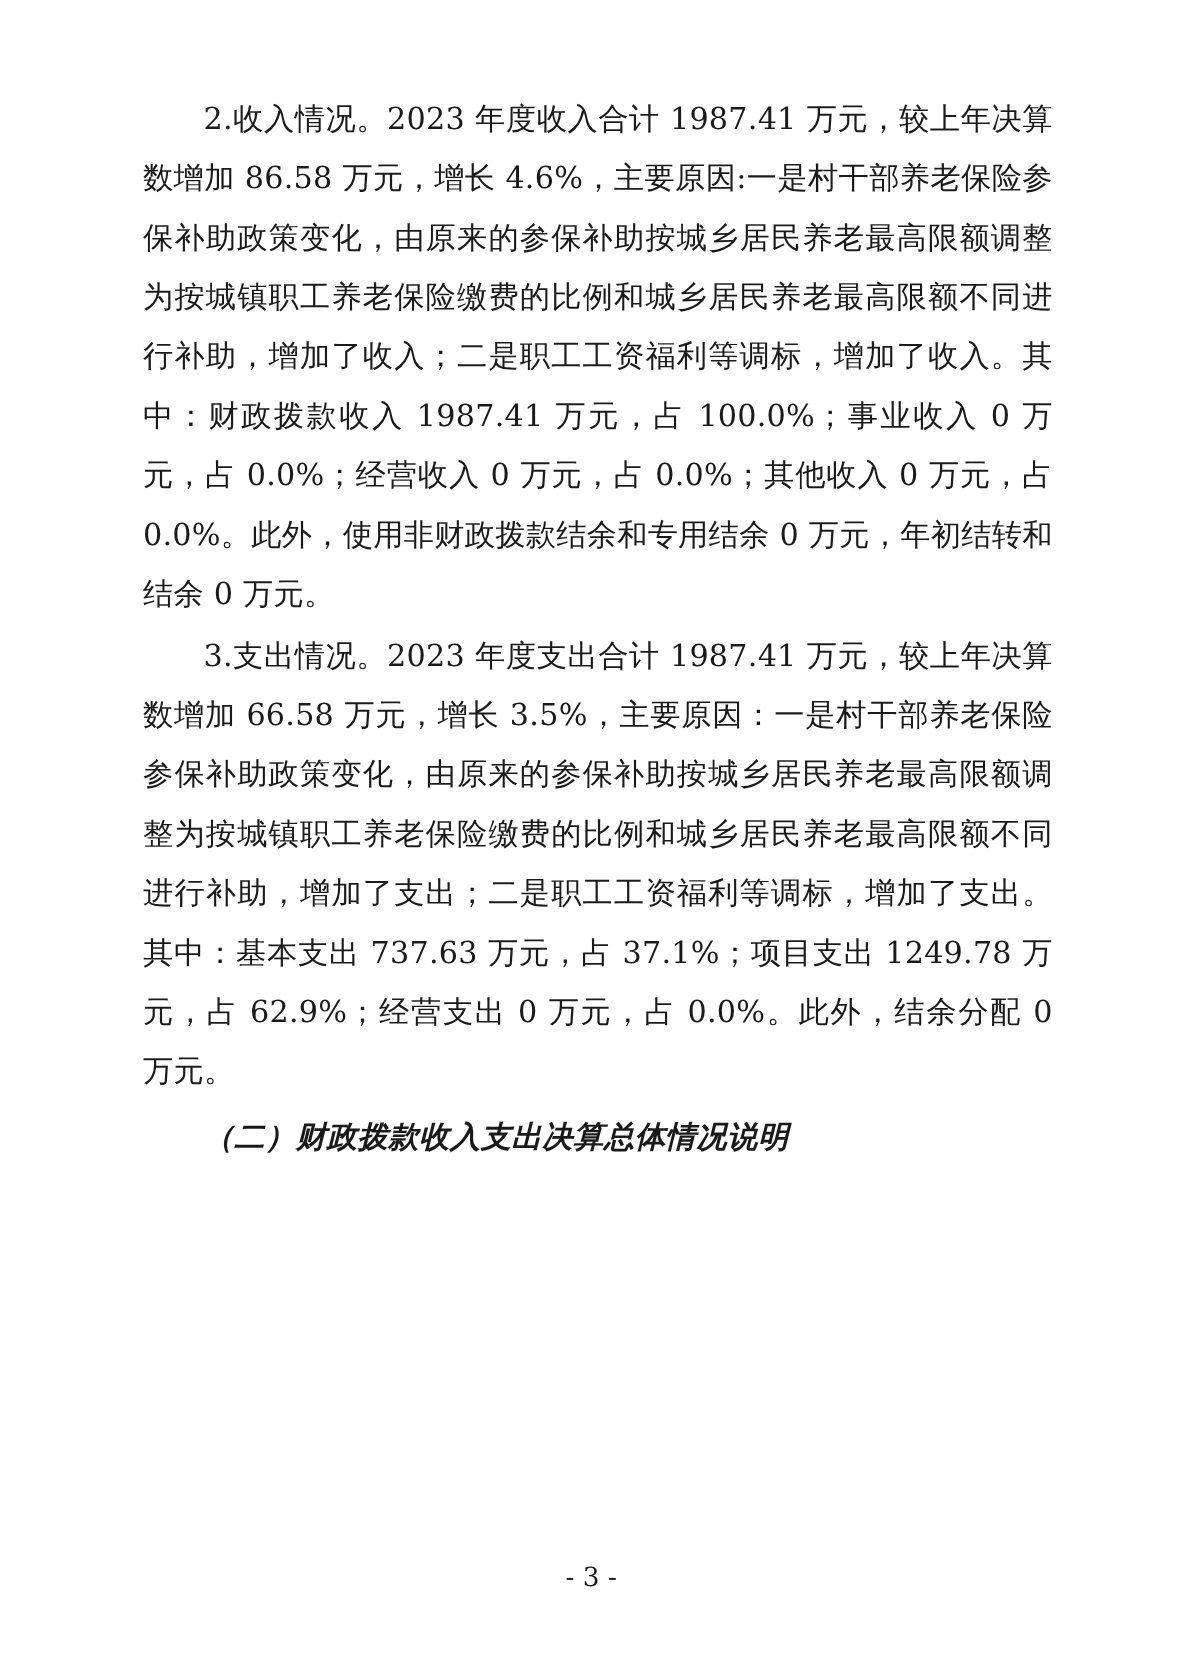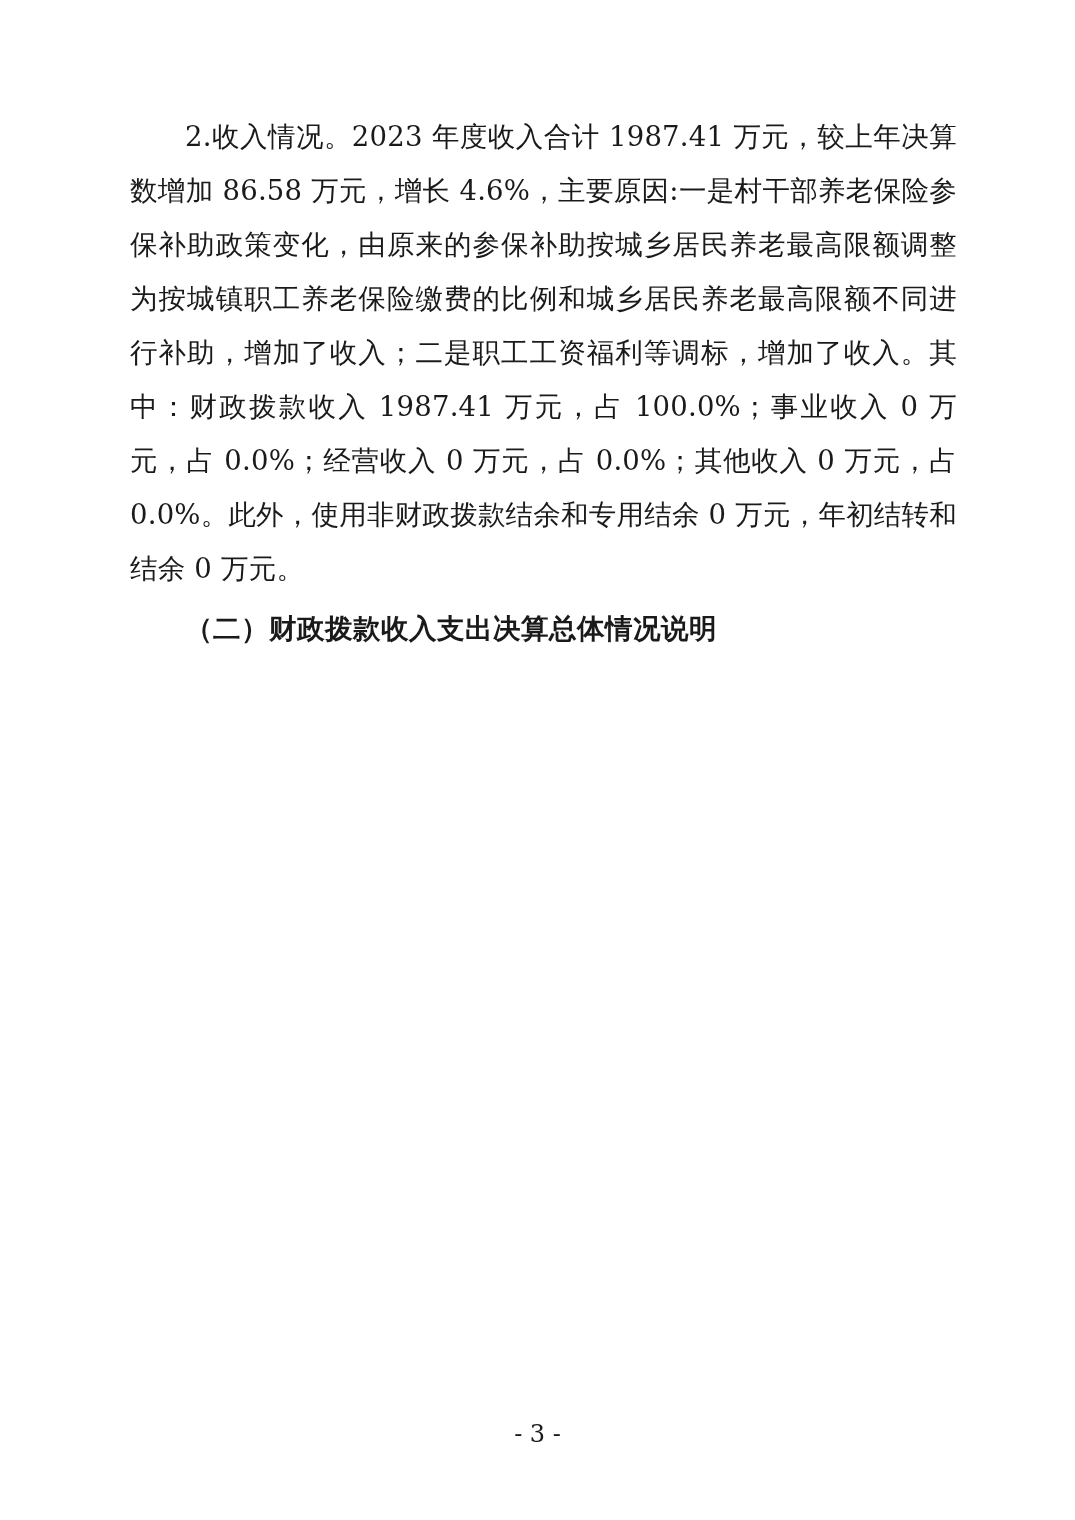--- a/index.html
+++ b/index.html
@@ -15,53 +15,55 @@
     color: #1a1a1a;
     overflow: hidden;
   }
   .page {
     position: absolute;
     left: 0;
     top: 0;
     width: 1075px;
     height: 1520px;
     box-sizing: border-box;
-    padding: 109px 118px 60px 130px;
+    padding: 81px 118px 60px 130px;
   }
   .doc-body {
     font-size: 27.5px;
     line-height: 54px;
     text-align: justify;
     text-justify: inter-ideograph;
     letter-spacing: 0.2px;
   }
   .para {
     margin: 0 0 2px 0;
     text-indent: 55px;
     white-space: normal;
   }
   .para-heading {
     margin: 6px 0 0 0;
     text-indent: 55px;
     font-weight: bold;
     letter-spacing: 0.5px;
+    font-style: italic;
   }
   .page-number {
     position: absolute;
     left: 0;
     right: 0;
     bottom: 72px;
     text-align: center;
     font-size: 24px;
     color: #1a1a1a;
     font-family: "DejaVu Serif", "Liberation Serif", serif;
   }
 </style>
 </head>
 <body>
 
 <div class="page">
   <div class="doc-body">
     <p class="para">2.收入情况。2023 年度收入合计 1987.41 万元，较上年决算数增加 86.58 万元，增长 4.6%，主要原因:一是村干部养老保险参保补助政策变化，由原来的参保补助按城乡居民养老最高限额调整为按城镇职工养老保险缴费的比例和城乡居民养老最高限额不同进行补助，增加了收入；二是职工工资福利等调标，增加了收入。其中：财政拨款收入 1987.41 万元，占 100.0%；事业收入 0 万元，占 0.0%；经营收入 0 万元，占 0.0%；其他收入 0 万元，占 0.0%。此外，使用非财政拨款结余和专用结余 0 万元，年初结转和结余 0 万元。</p>
+    <p class="para">3.支出情况。2023 年度支出合计 1987.41 万元，较上年决算数增加 66.58 万元，增长 3.5%，主要原因：一是村干部养老保险参保补助政策变化，由原来的参保补助按城乡居民养老最高限额调整为按城镇职工养老保险缴费的比例和城乡居民养老最高限额不同进行补助，增加了支出；二是职工工资福利等调标，增加了支出。其中：基本支出 737.63 万元，占 37.1%；项目支出 1249.78 万元，占 62.9%；经营支出 0 万元，占 0.0%。此外，结余分配 0 万元。</p>
     <p class="para-heading">（二）财政拨款收入支出决算总体情况说明</p>
   </div>
   <div class="page-number">- 3 -</div>
 </div>
 
 </body></html>

